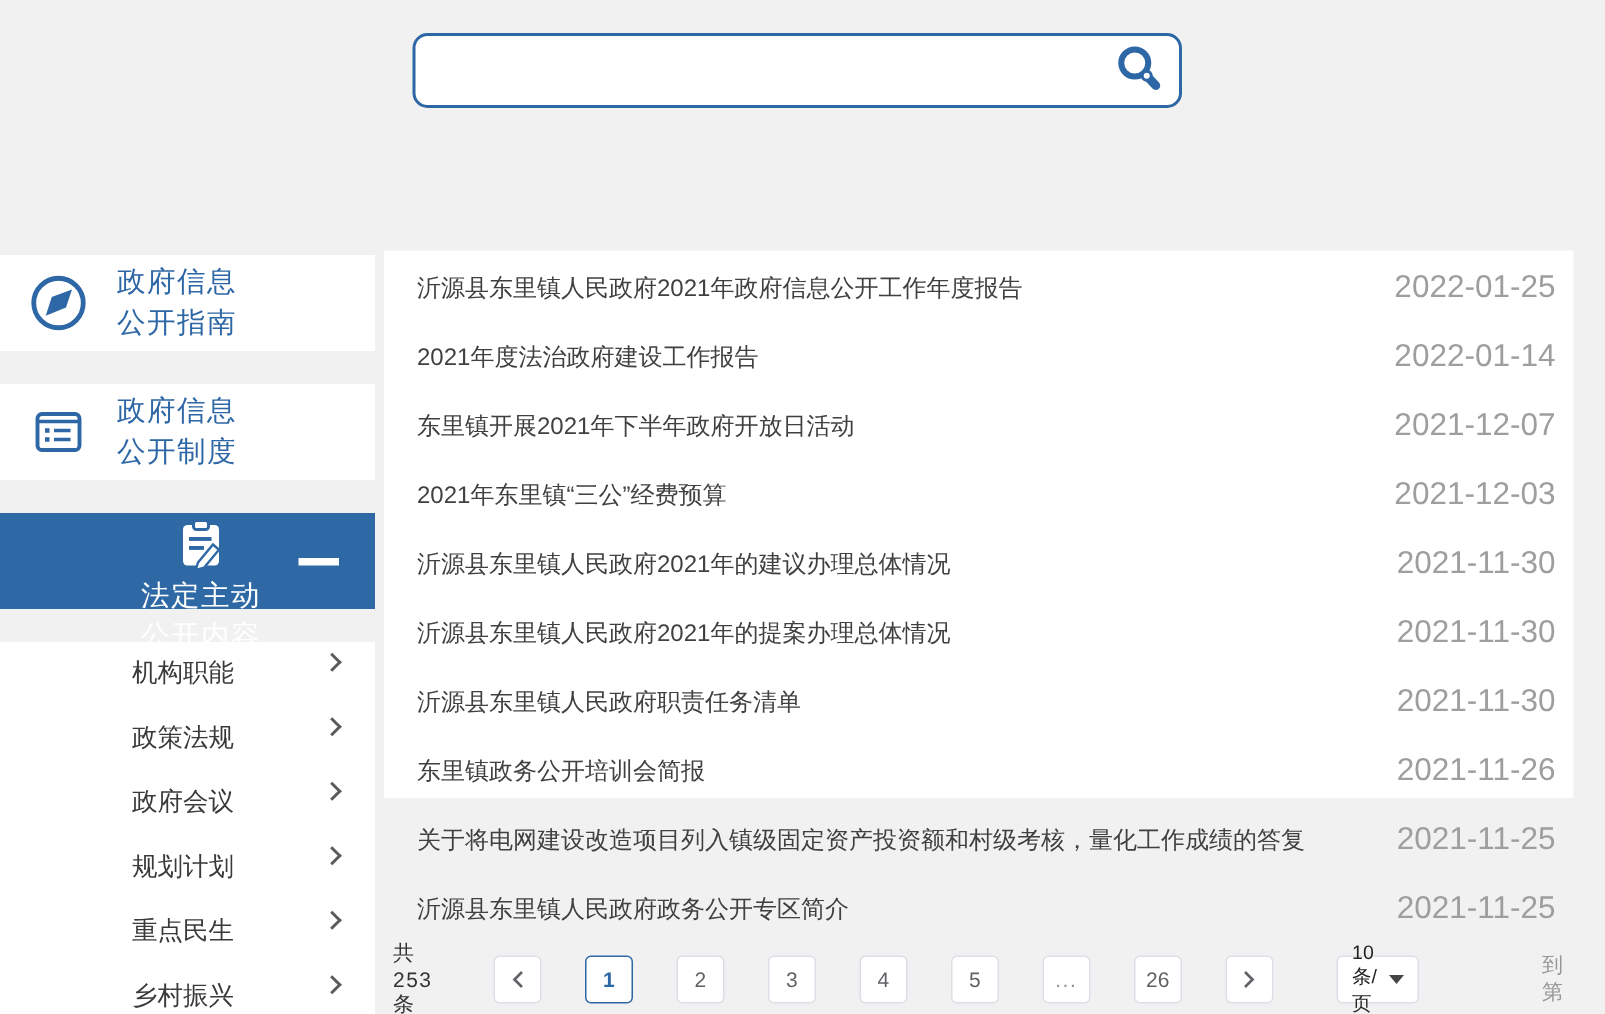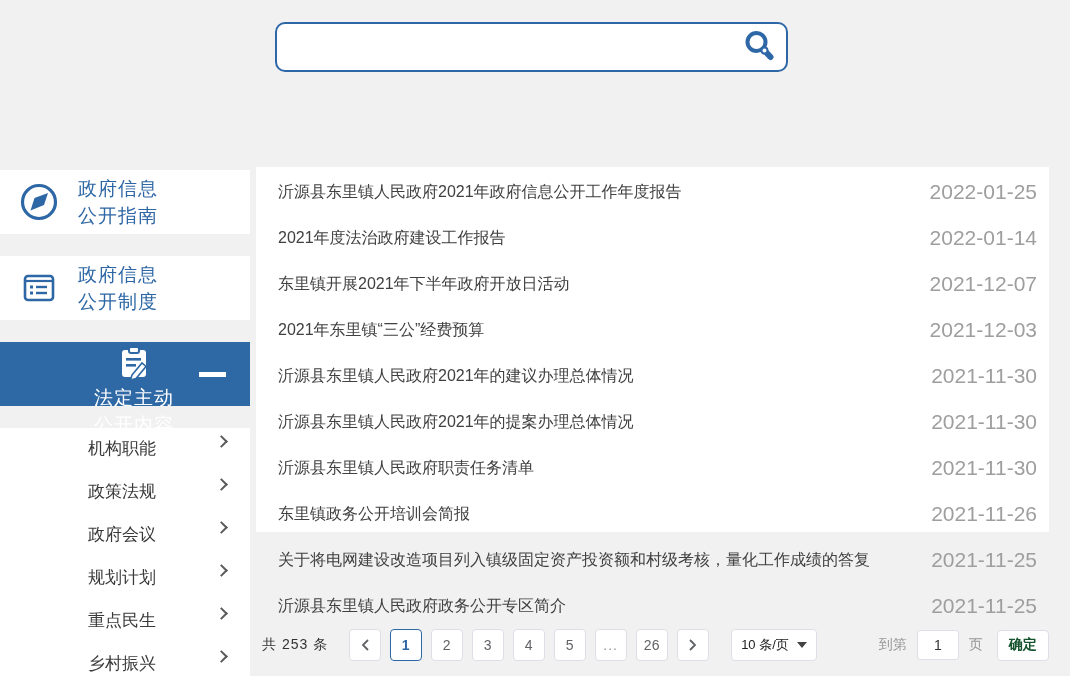--- a/index.html
+++ b/index.html
@@ -41,21 +41,21 @@
 
   
   .content{position:absolute;left:256px;top:167px;width:793px;height:365px;background:#fff;
     display:flex;flex-direction:column;padding-top:2px;}
   .row{height:46px;display:flex;align-items:center;justify-content:space-between;
     padding:0 12px 0 22px;cursor:pointer;}
   .row .title{font-size:16px;color:var(--title);white-space:nowrap;overflow:hidden;}
   .row .date{font-size:21px;color:var(--date);margin-left:16px;flex:0 0 auto;}
 
   
-  .pager{height:47px;display:flex;align-items:center;padding-left:6px;font-size:14px;color:#333;}
+  .pager{height:47px;display:flex;align-items:center;padding-left:6px;font-size:14px;color:#333;gap:20px;}
   .total{margin-right:16px;letter-spacing:1px;}
   .pg-btn{min-width:32px;height:32px;margin:0 4.5px;background:#fff;border:1px solid var(--pg-border);
     border-radius:4px;font-size:14px;color:var(--pg-text);cursor:pointer;
     display:flex;align-items:center;justify-content:center;padding:0 7px;}
   .pg-btn.active{border-color:var(--accent);color:var(--accent);font-weight:bold;}
   .pg-btn.dots{letter-spacing:1px;color:#909399;}
   .pg-btn svg{display:block;}
   .size-select{margin-left:18px;height:32px;border:1px solid var(--pg-border);border-radius:4px;
     background:#fff;display:flex;align-items:center;padding:0 9px;font-size:13px;color:#222;cursor:pointer;}
   .caret{width:0;height:0;border-left:5px solid transparent;border-right:5px solid transparent;

